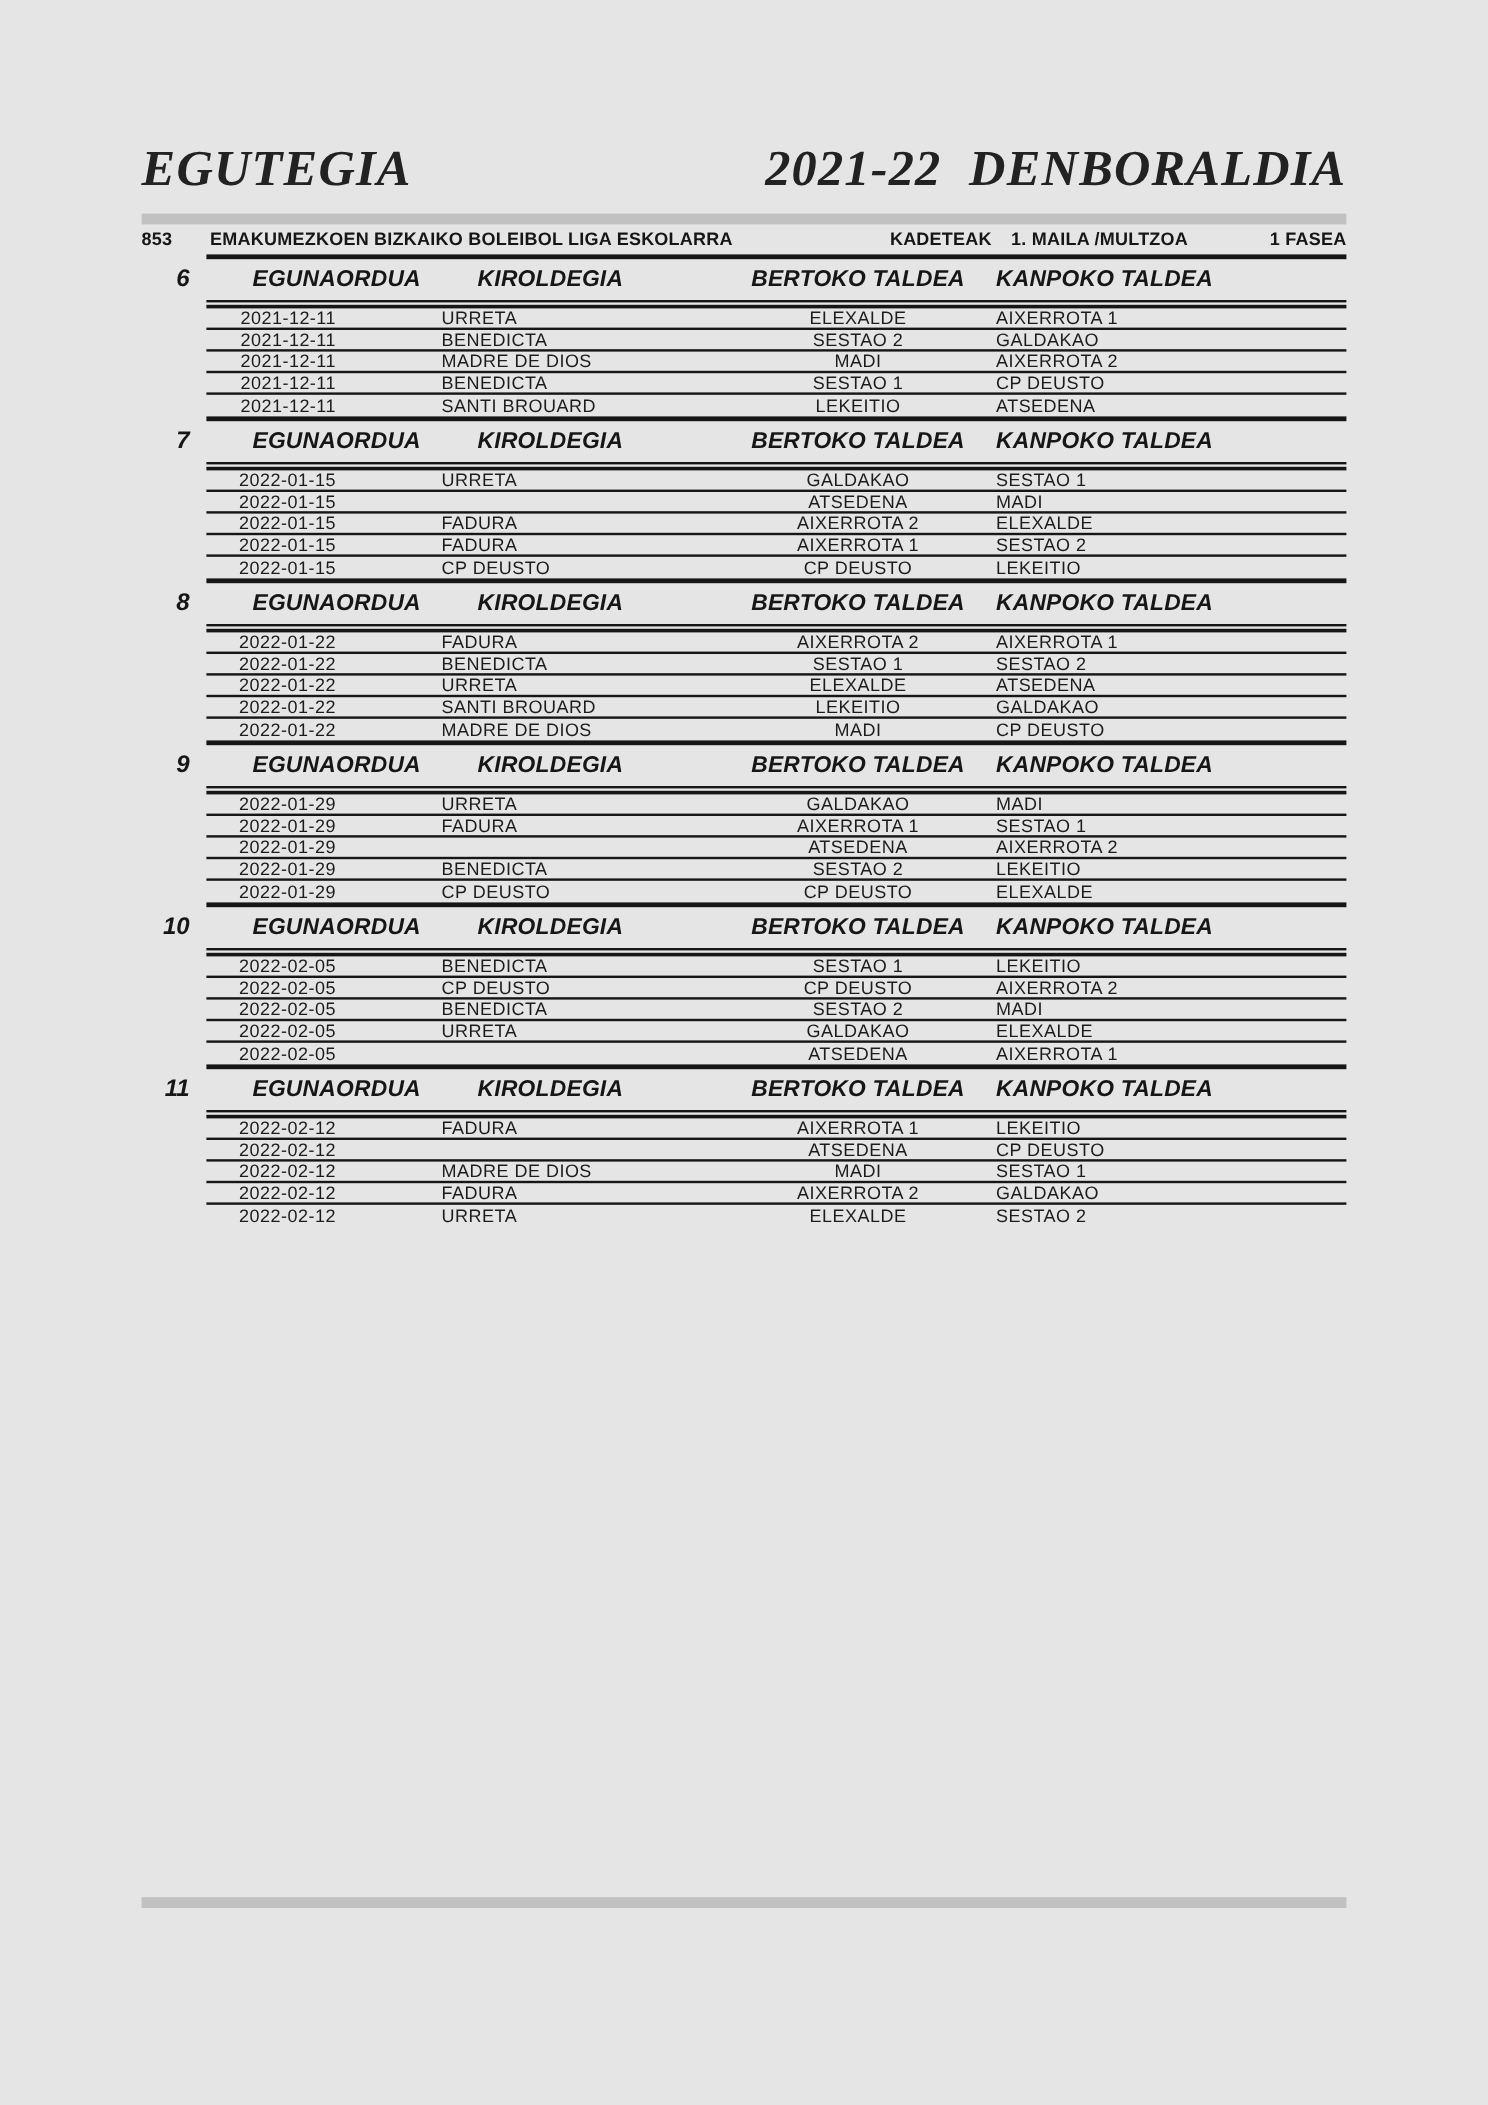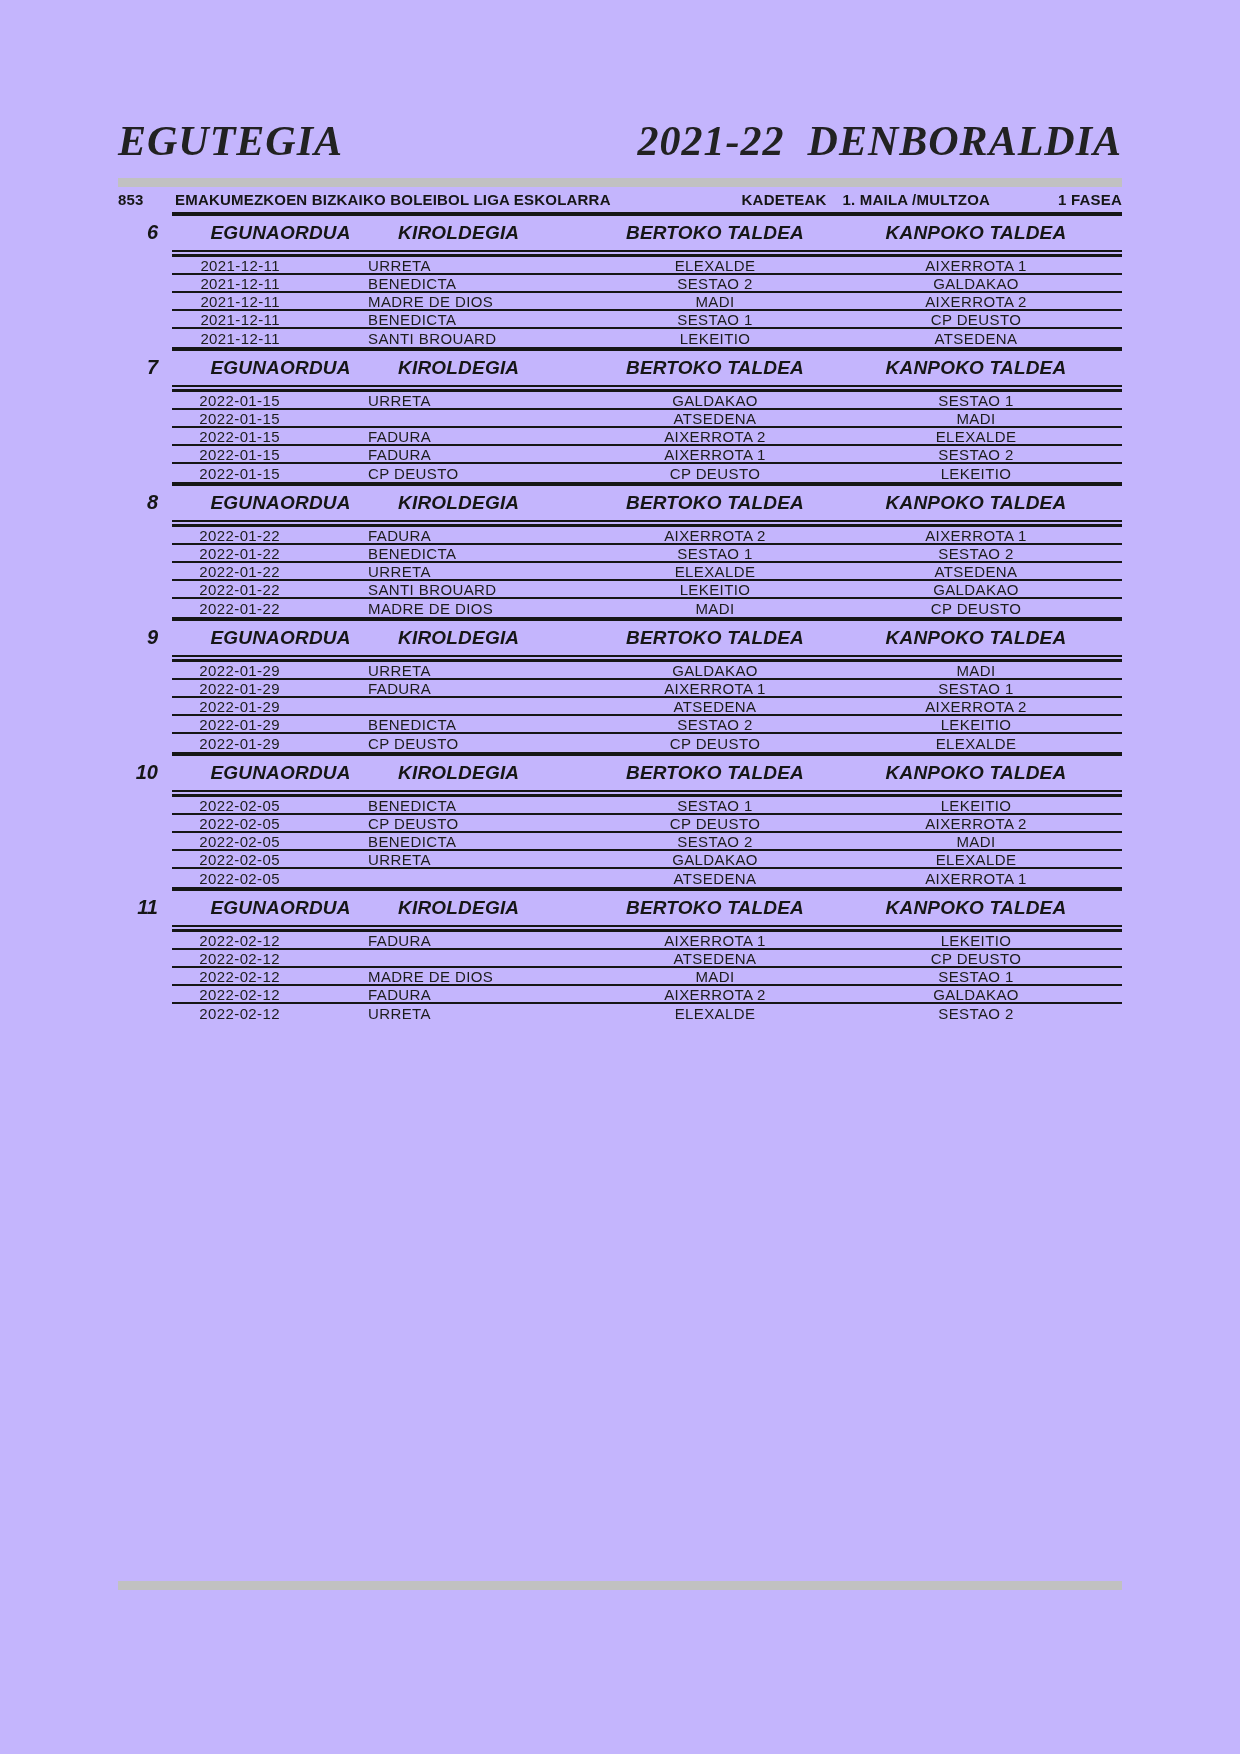--- a/index.html
+++ b/index.html
@@ -1,21 +1,21 @@
 <!DOCTYPE html>
 <html><head>
 <meta charset="utf-8">
 <style>
   * { margin:0; padding:0; box-sizing:border-box; }
   html,body { background:#ffffff; }
   body { font-family:"Liberation Sans", sans-serif; color:#1a1a1a; }
   .page {
     position:relative;
     width:1240px; height:1754px;
-    background:#c4b5fd;
+    background:#e5e5e5;
     overflow:hidden;
   }
   
   .masthead {
     margin:118px 118px 0 118px;
     display:flex; justify-content:space-between; align-items:baseline;
     font-family:"Liberation Serif", serif;
     font-style:italic; font-weight:bold;
     font-size:42px; line-height:46px; letter-spacing:1px;
     color:#222;
@@ -66,21 +66,21 @@
     border-bottom:2px solid #161616;
     font-size:15px; letter-spacing:0.4px;
     color:#1c1c1c;
   }
   .row:last-child { border-bottom:none; }
   
   .c-eguna   { width:108px; padding-left:8px; text-align:right; }
   .c-ordua   { width:80px;  text-align:left; }
   .c-kirol   { width:240px; padding-left:8px; text-align:left; }
   .c-bertoko { width:230px; text-align:center; }
-  .c-kanpoko { flex:1; text-align:center; }
+  .c-kanpoko { flex:1; text-align:left; }
   .sec-header .c-kirol { padding-left:38px; }
   
   .footer-bar {
     position:absolute; left:118px; right:118px; top:1581px;
     height:9px; background:#c1c1c1;
   }
   .footer-row {
     position:absolute; left:118px; right:118px; top:1602px;
     display:flex; justify-content:space-between;
     font-family:"Liberation Serif", serif;

